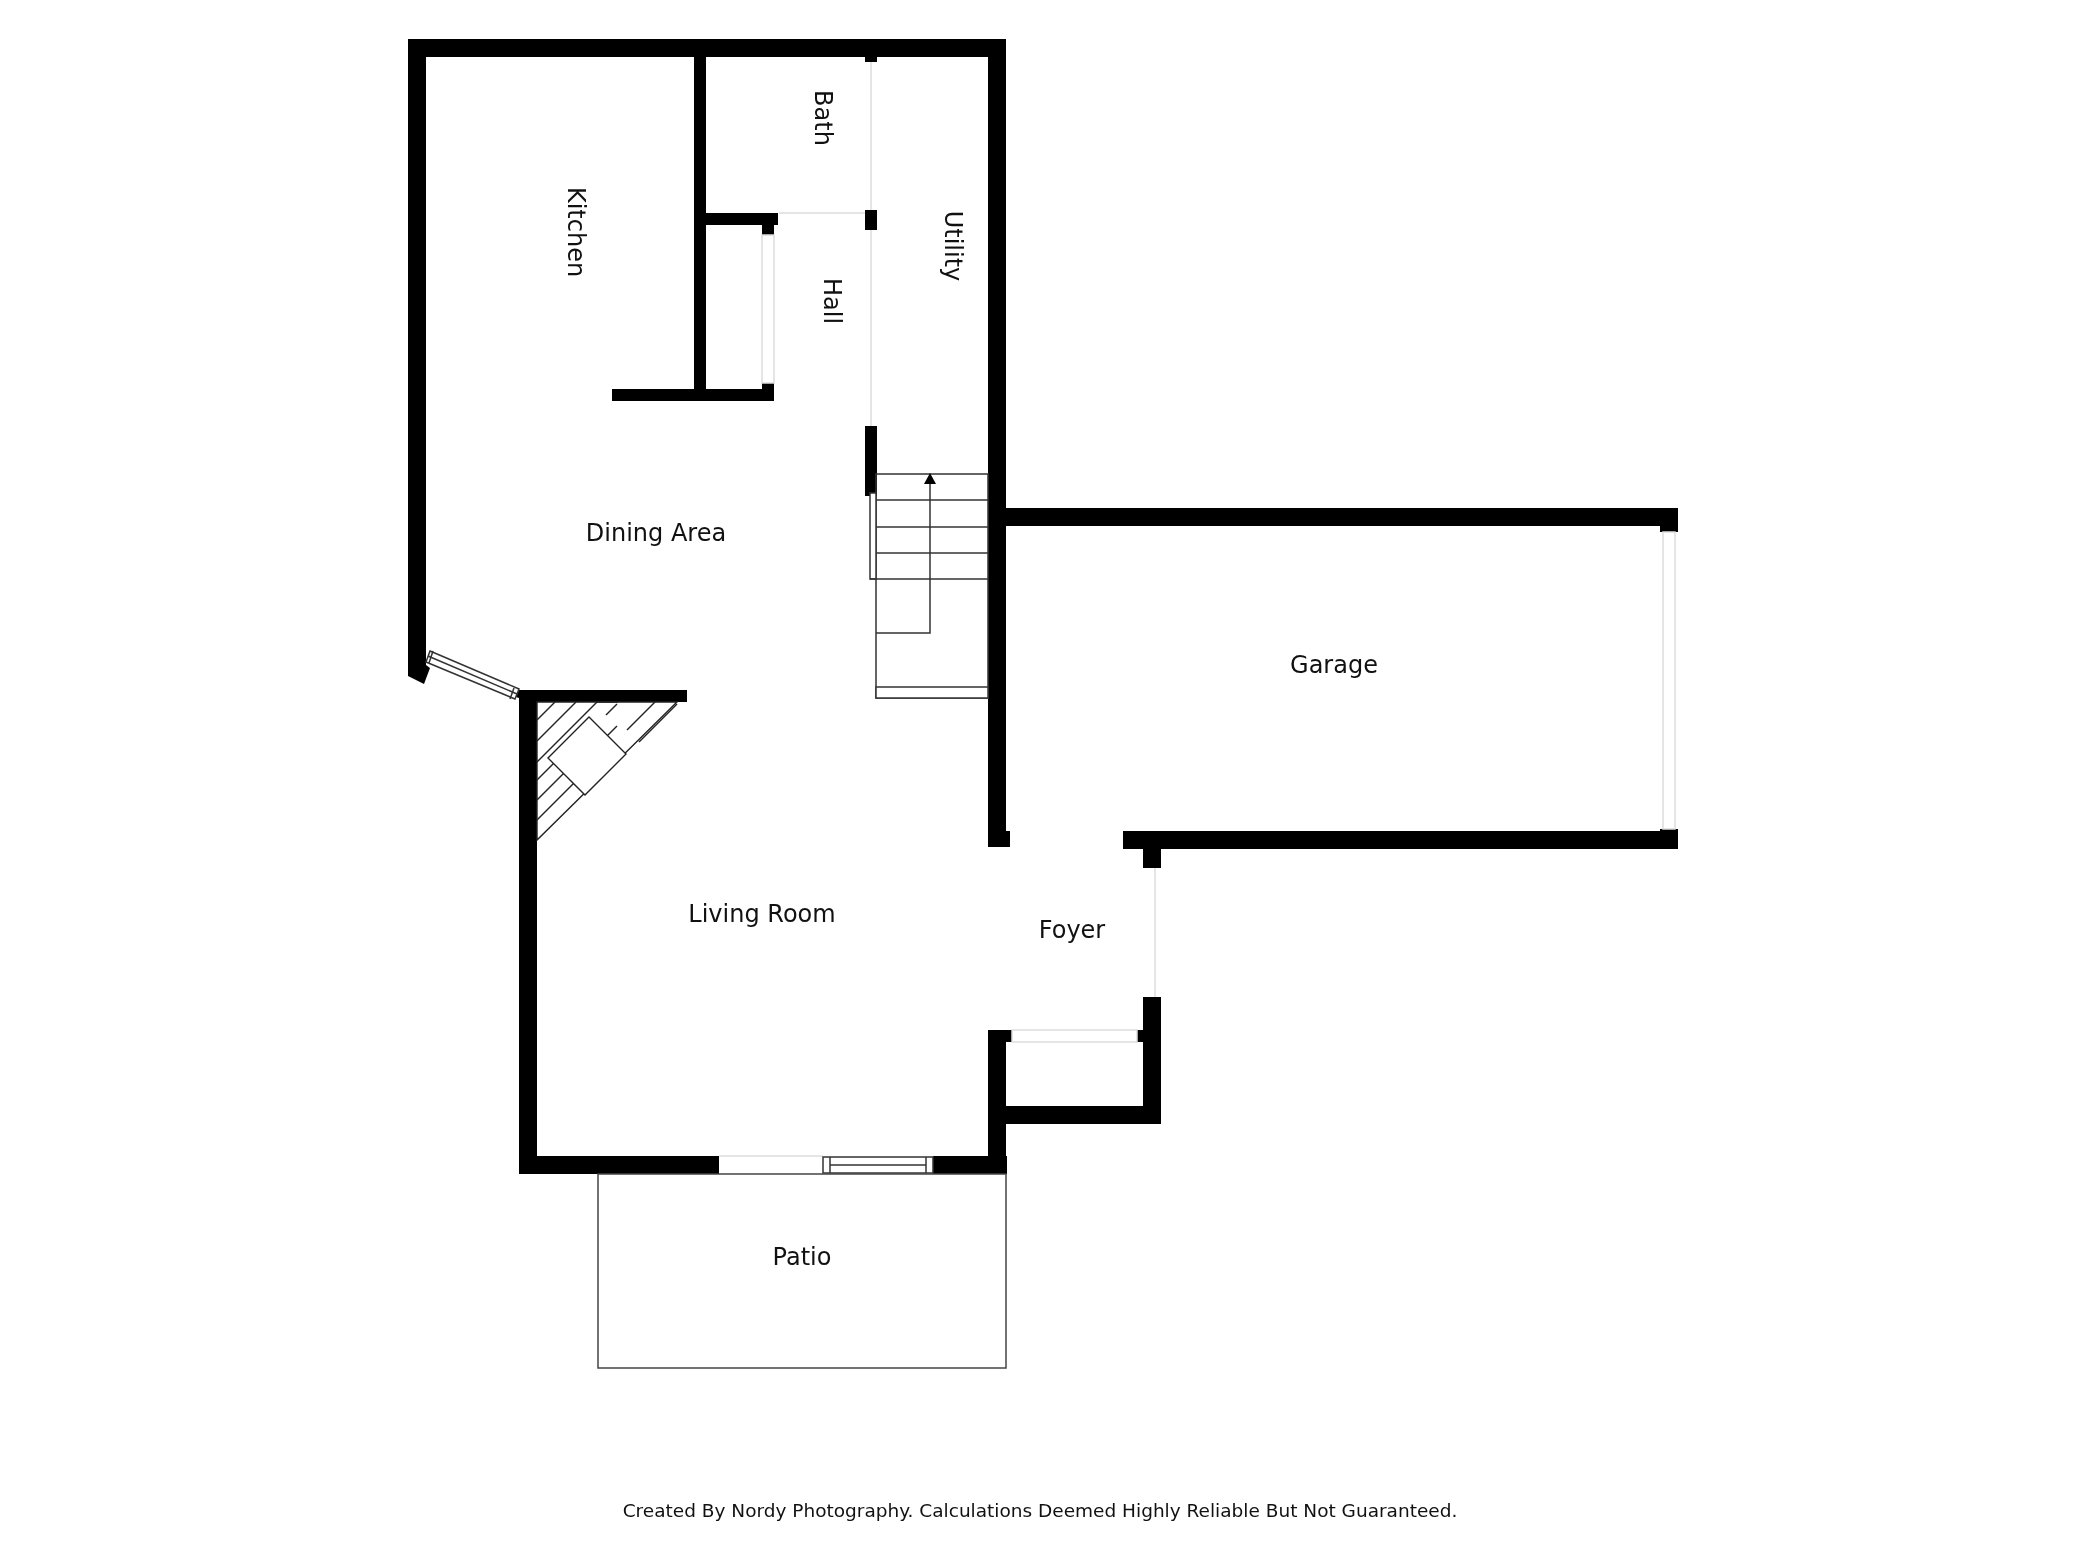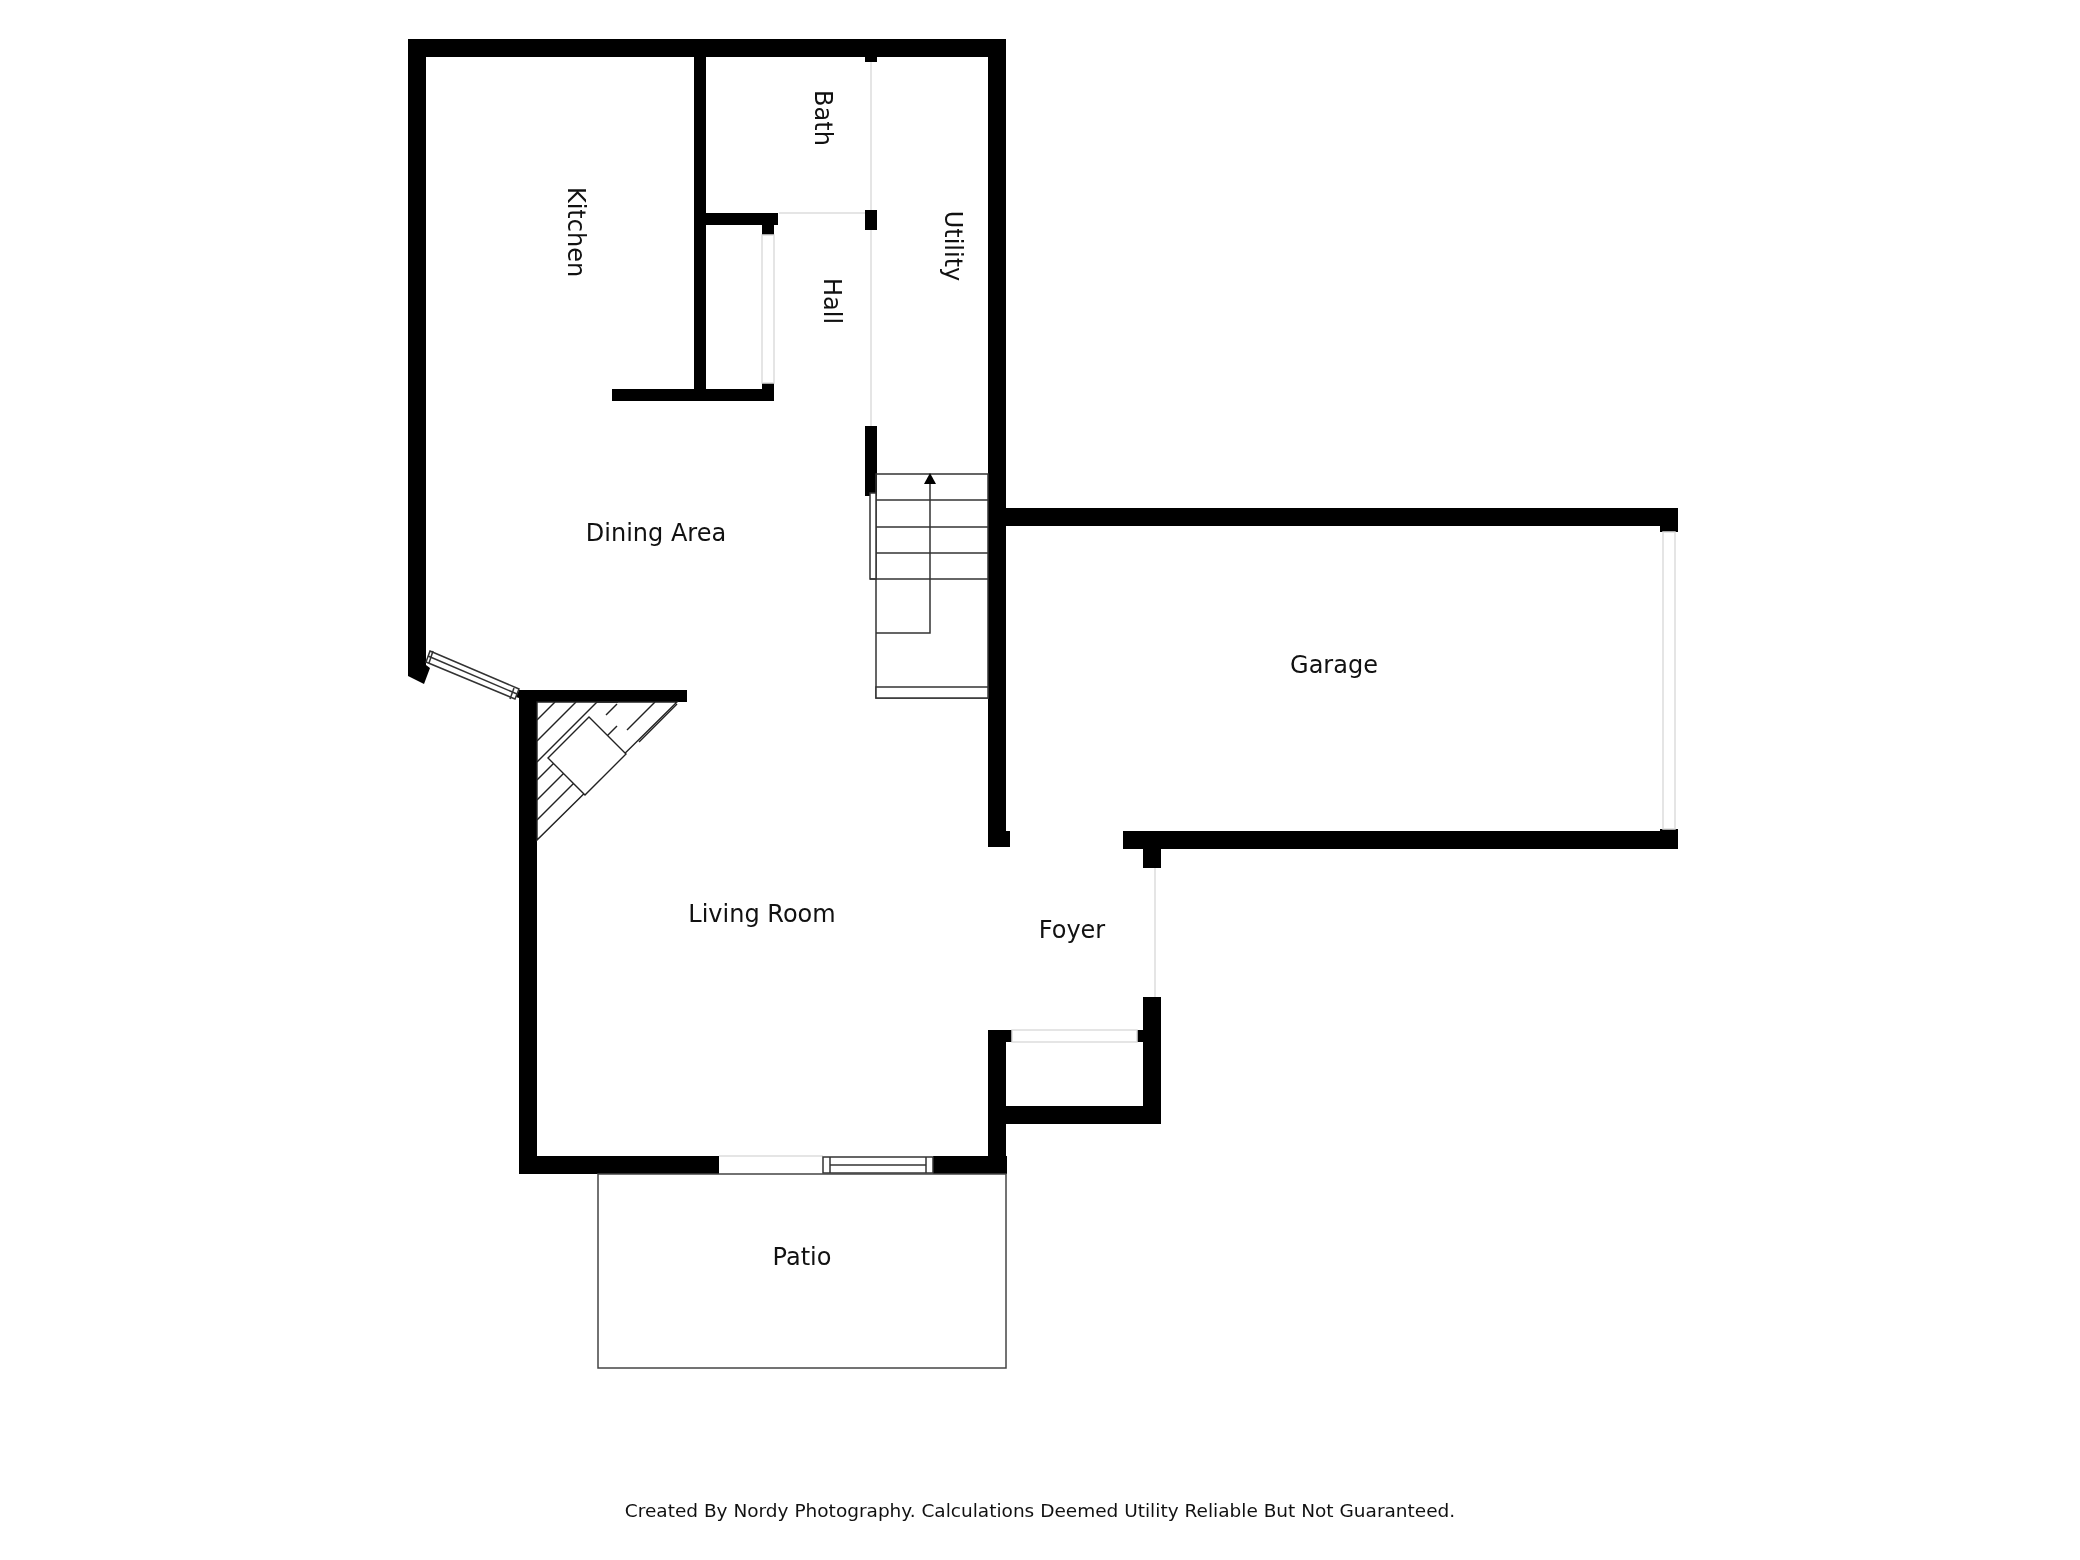--- a/index.html
+++ b/index.html
@@ -120,13 +120,13 @@
     <text class="room-label" transform="translate(832,301) rotate(90)" text-anchor="middle" dominant-baseline="central">Hall</text>
     <text class="room-label" transform="translate(953,246) rotate(90)" text-anchor="middle" dominant-baseline="central">Utility</text>
     <text class="room-label" x="656" y="533" text-anchor="middle" dominant-baseline="central">Dining Area</text>
     <text class="room-label" x="1334" y="665" text-anchor="middle" dominant-baseline="central">Garage</text>
     <text class="room-label" x="762" y="914" text-anchor="middle" dominant-baseline="central">Living Room</text>
     <text class="room-label" x="1072" y="930" text-anchor="middle" dominant-baseline="central">Foyer</text>
     <text class="room-label" x="802" y="1257" text-anchor="middle" dominant-baseline="central">Patio</text>
   </g>
 </svg>
 
-<div class="footer">Created By Nordy Photography. Calculations Deemed Utility Reliable But Not Guaranteed.</div>
+<div class="footer">Created By Nordy Photography. Calculations Deemed Highly Reliable But Not Guaranteed.</div>
 
 </body></html>

